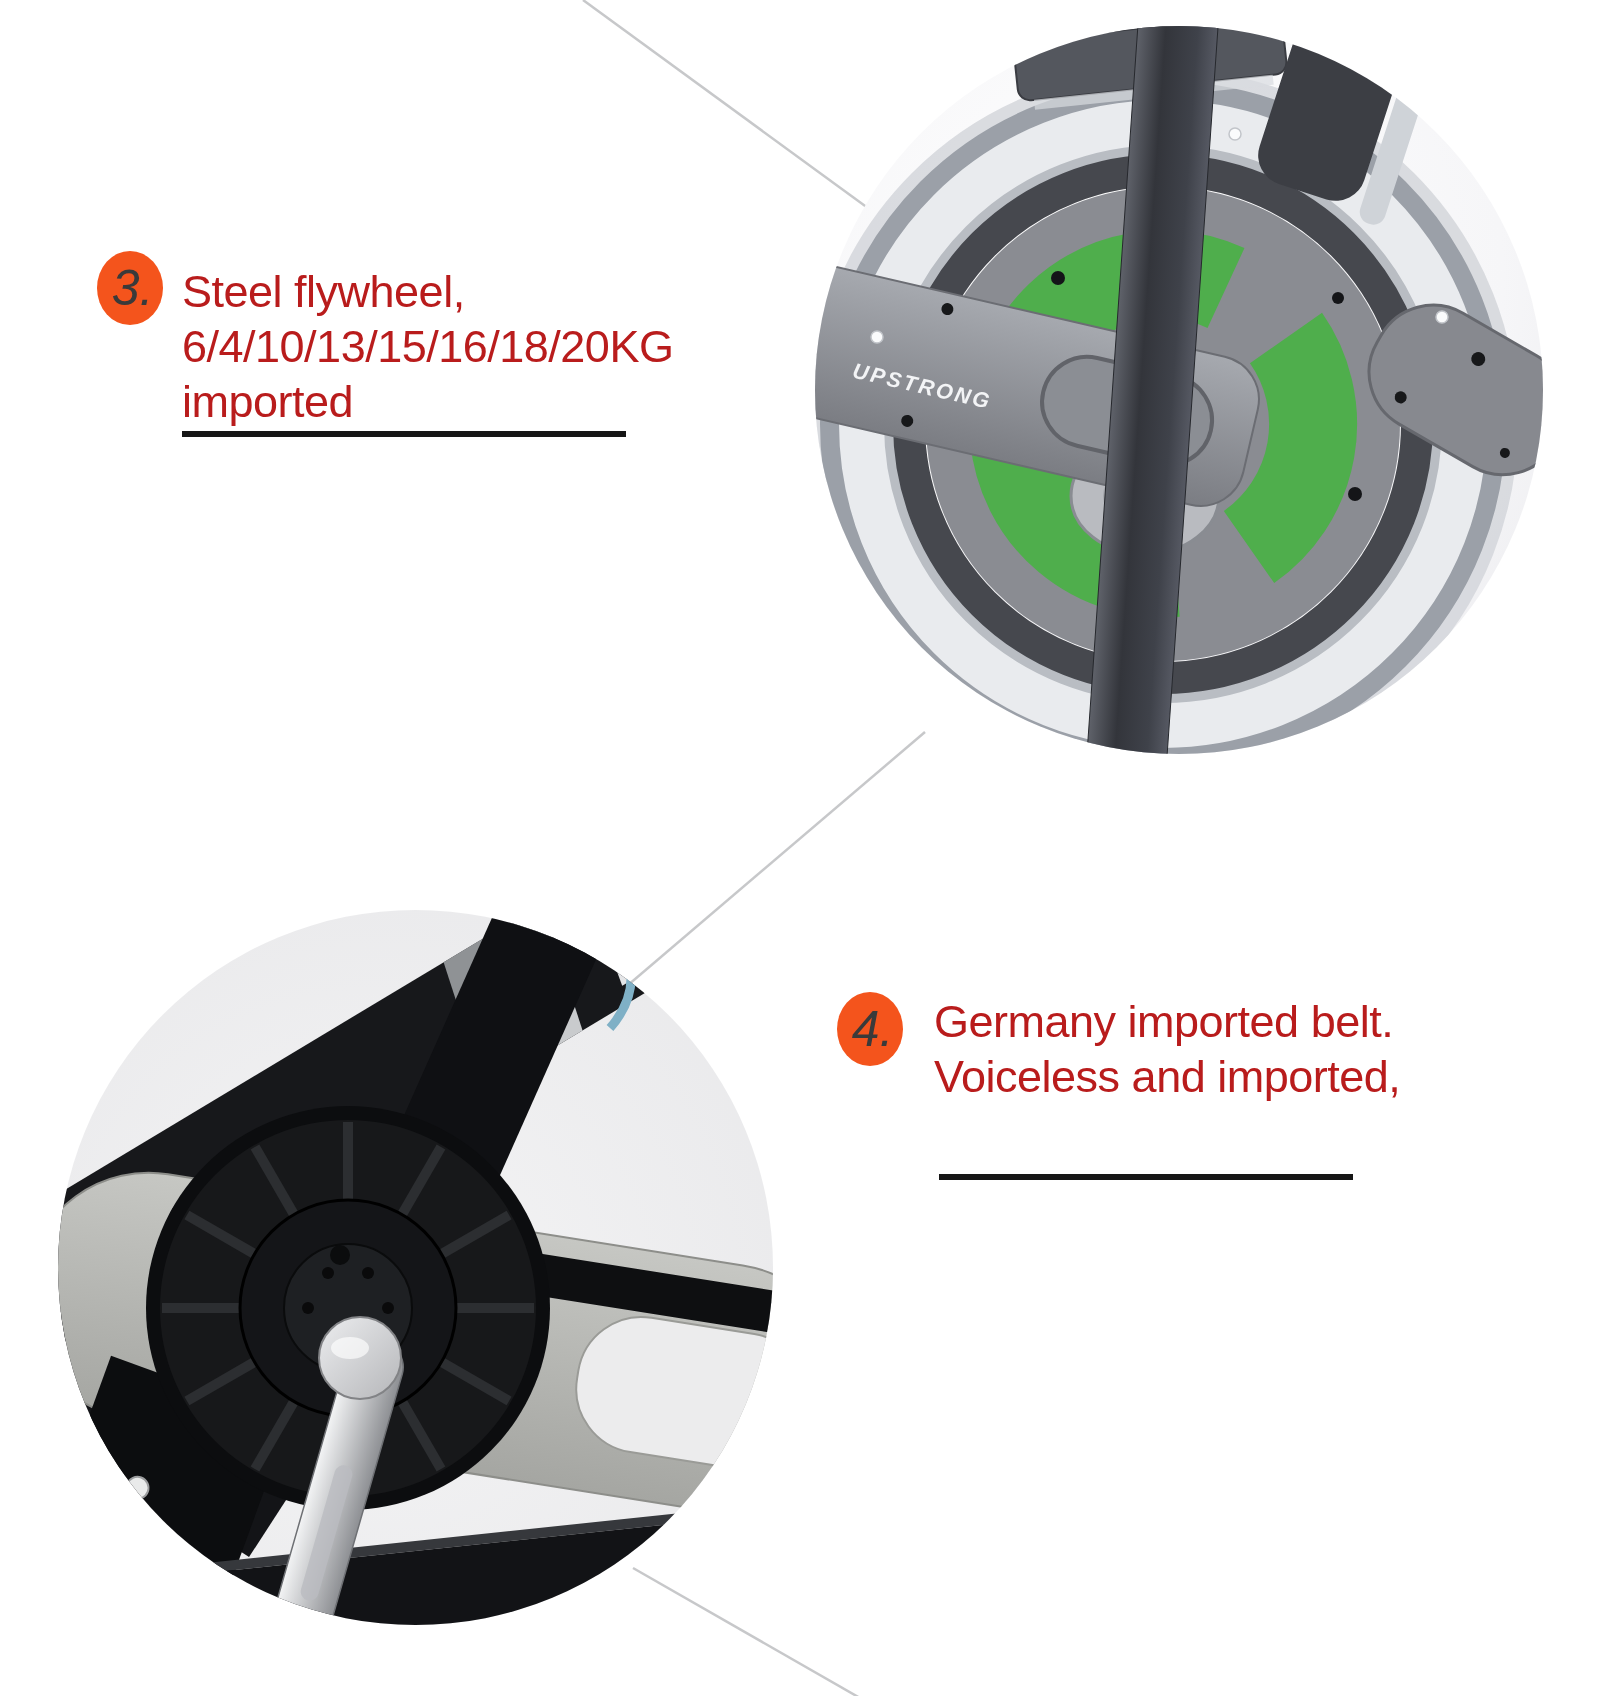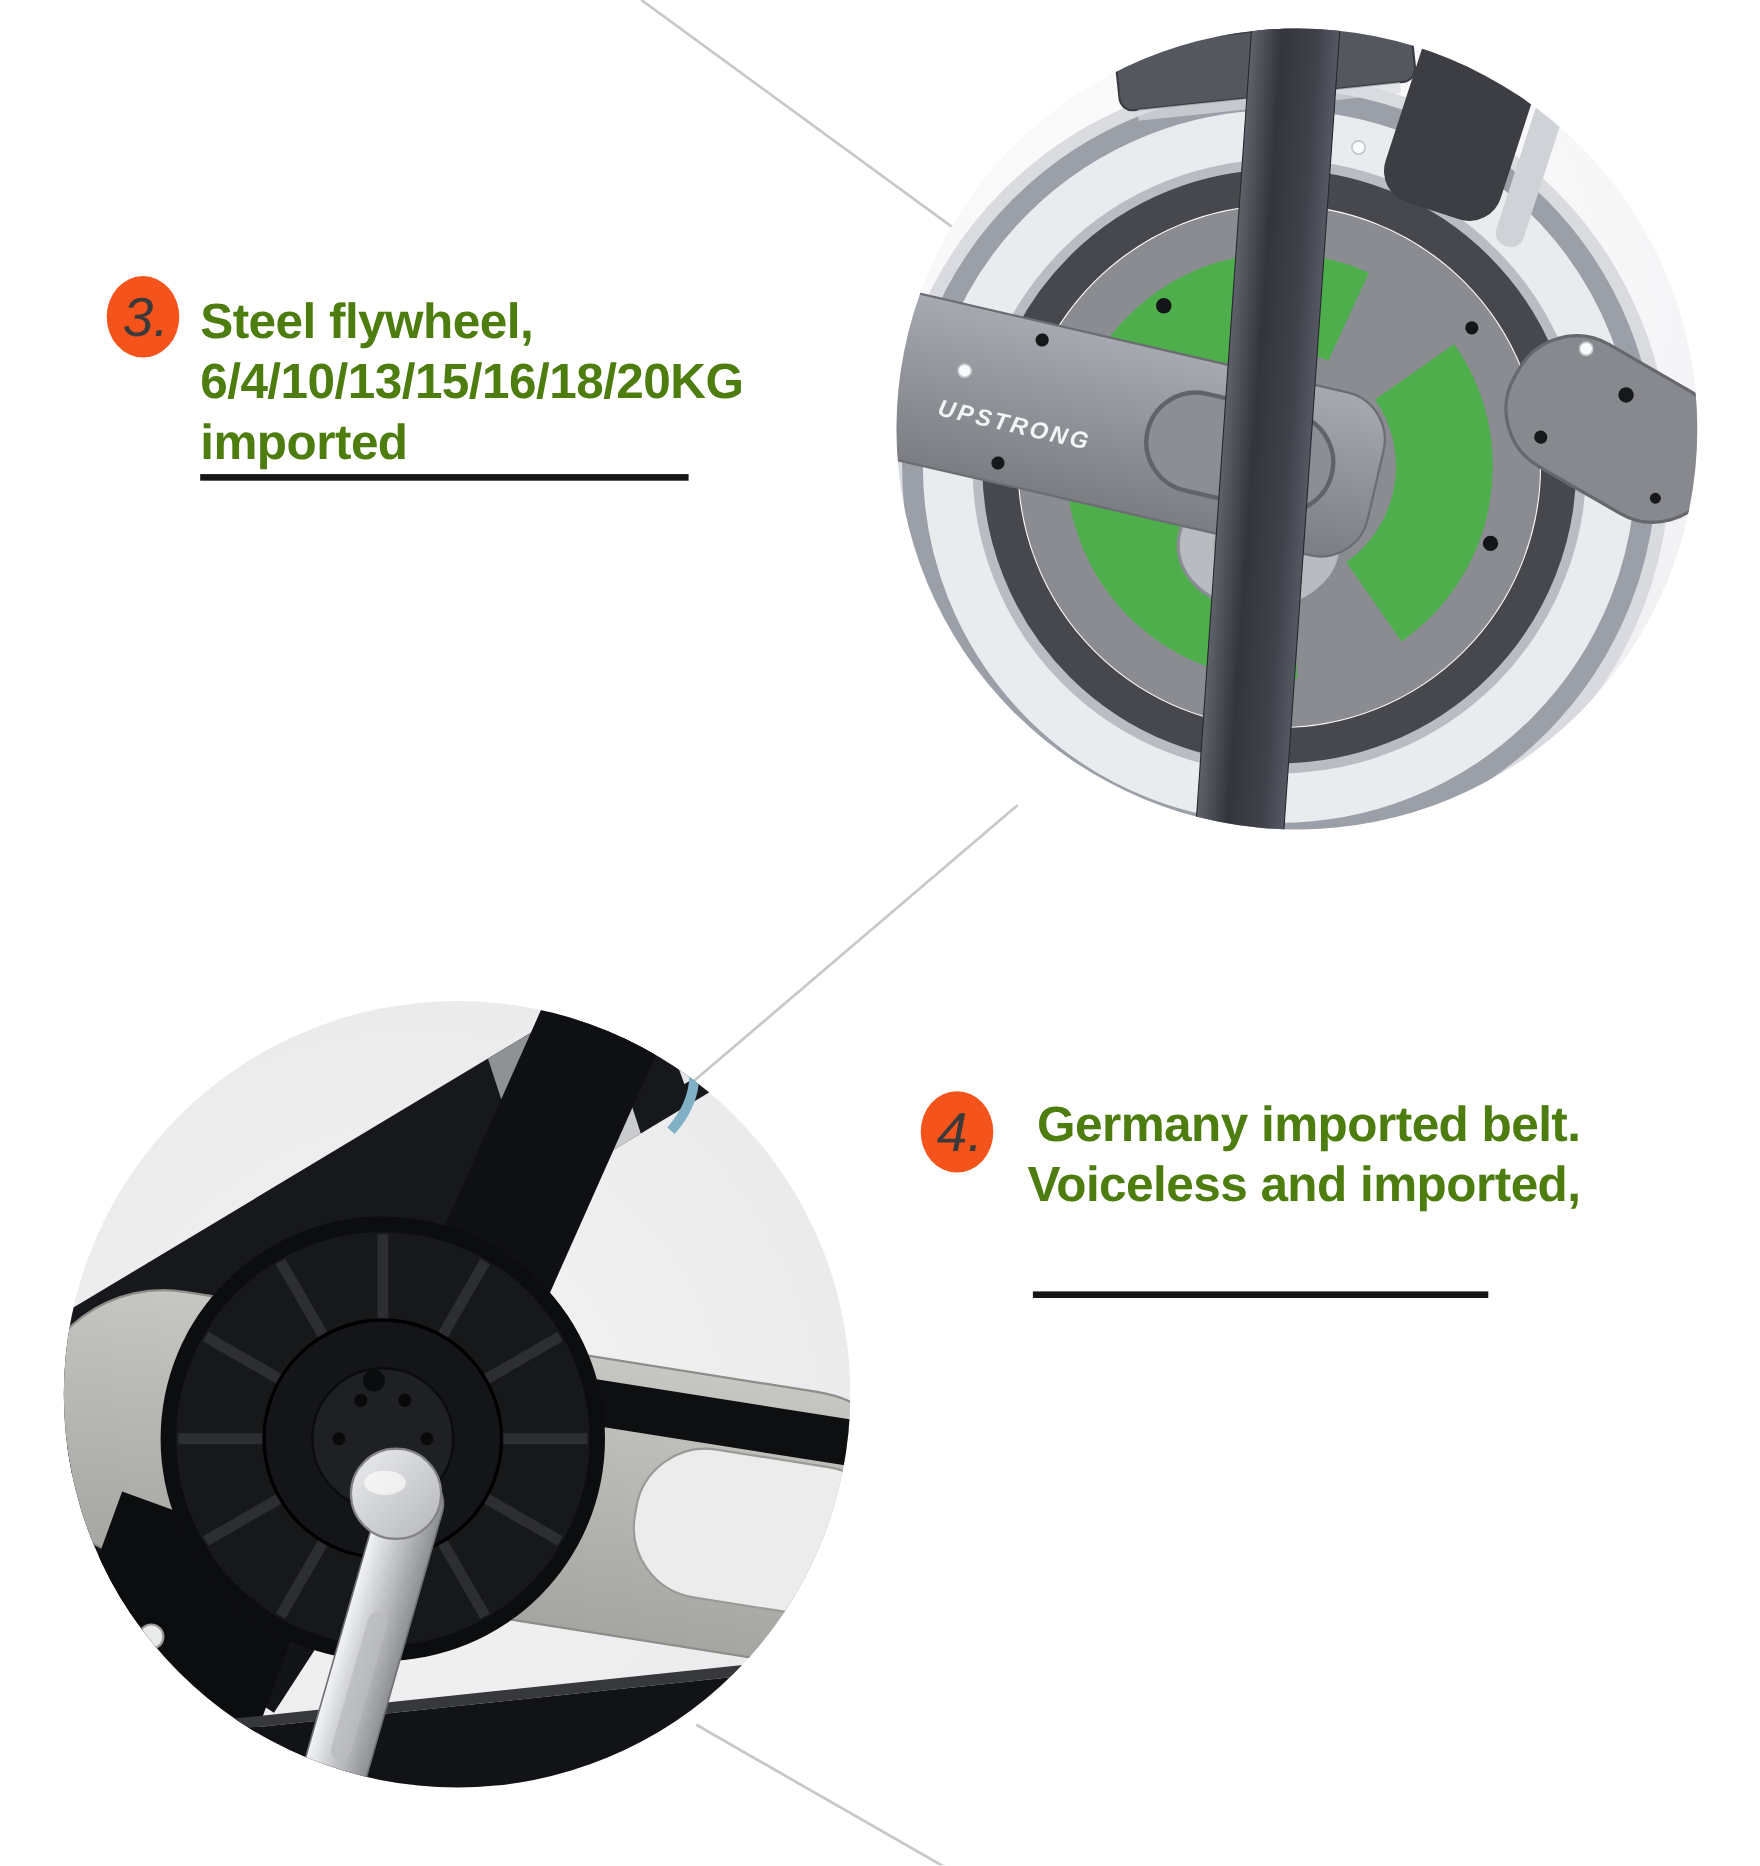--- a/index.html
+++ b/index.html
@@ -12,23 +12,23 @@
   .photo-top{left:815px;top:26px;width:728px;height:728px;}
   .photo-bottom{left:58px;top:910px;width:715px;height:715px;}
   .feature{position:absolute;z-index:3;}
   .badge{
     position:absolute;width:66px;height:74px;border-radius:50%;
     background:#f4541c;display:flex;align-items:center;justify-content:center;
     font-style:italic;font-size:50px;color:#3a3a3a;padding-left:5px;box-sizing:border-box;
   }
   .badge-3{left:97px;top:251px;}
   .badge-4{left:837px;top:992px;}
-  .f-text{position:absolute;font-size:45px;line-height:55px;color:#4d7c0f;letter-spacing:-0.5px;white-space:nowrap;font-weight:bold;}
+  .f-text{position:absolute;font-size:45px;line-height:55px;color:#b91c1c;letter-spacing:-0.5px;white-space:nowrap;}
   .f-text-3{left:182px;top:264px;}
-  .f-text-4{left:934px;top:994px;text-align:right;}
+  .f-text-4{left:934px;top:994px;}
   .underline{position:absolute;background:#161616;height:6px;}
   .underline-3{left:182px;top:431px;width:444px;}
   .underline-4{left:939px;top:1174px;width:414px;}
 </style>
 </head>
 <body>
 
 <div class="canvas">
 
   <svg class="connectors" width="1600" height="1696" viewBox="0 0 1600 1696">

